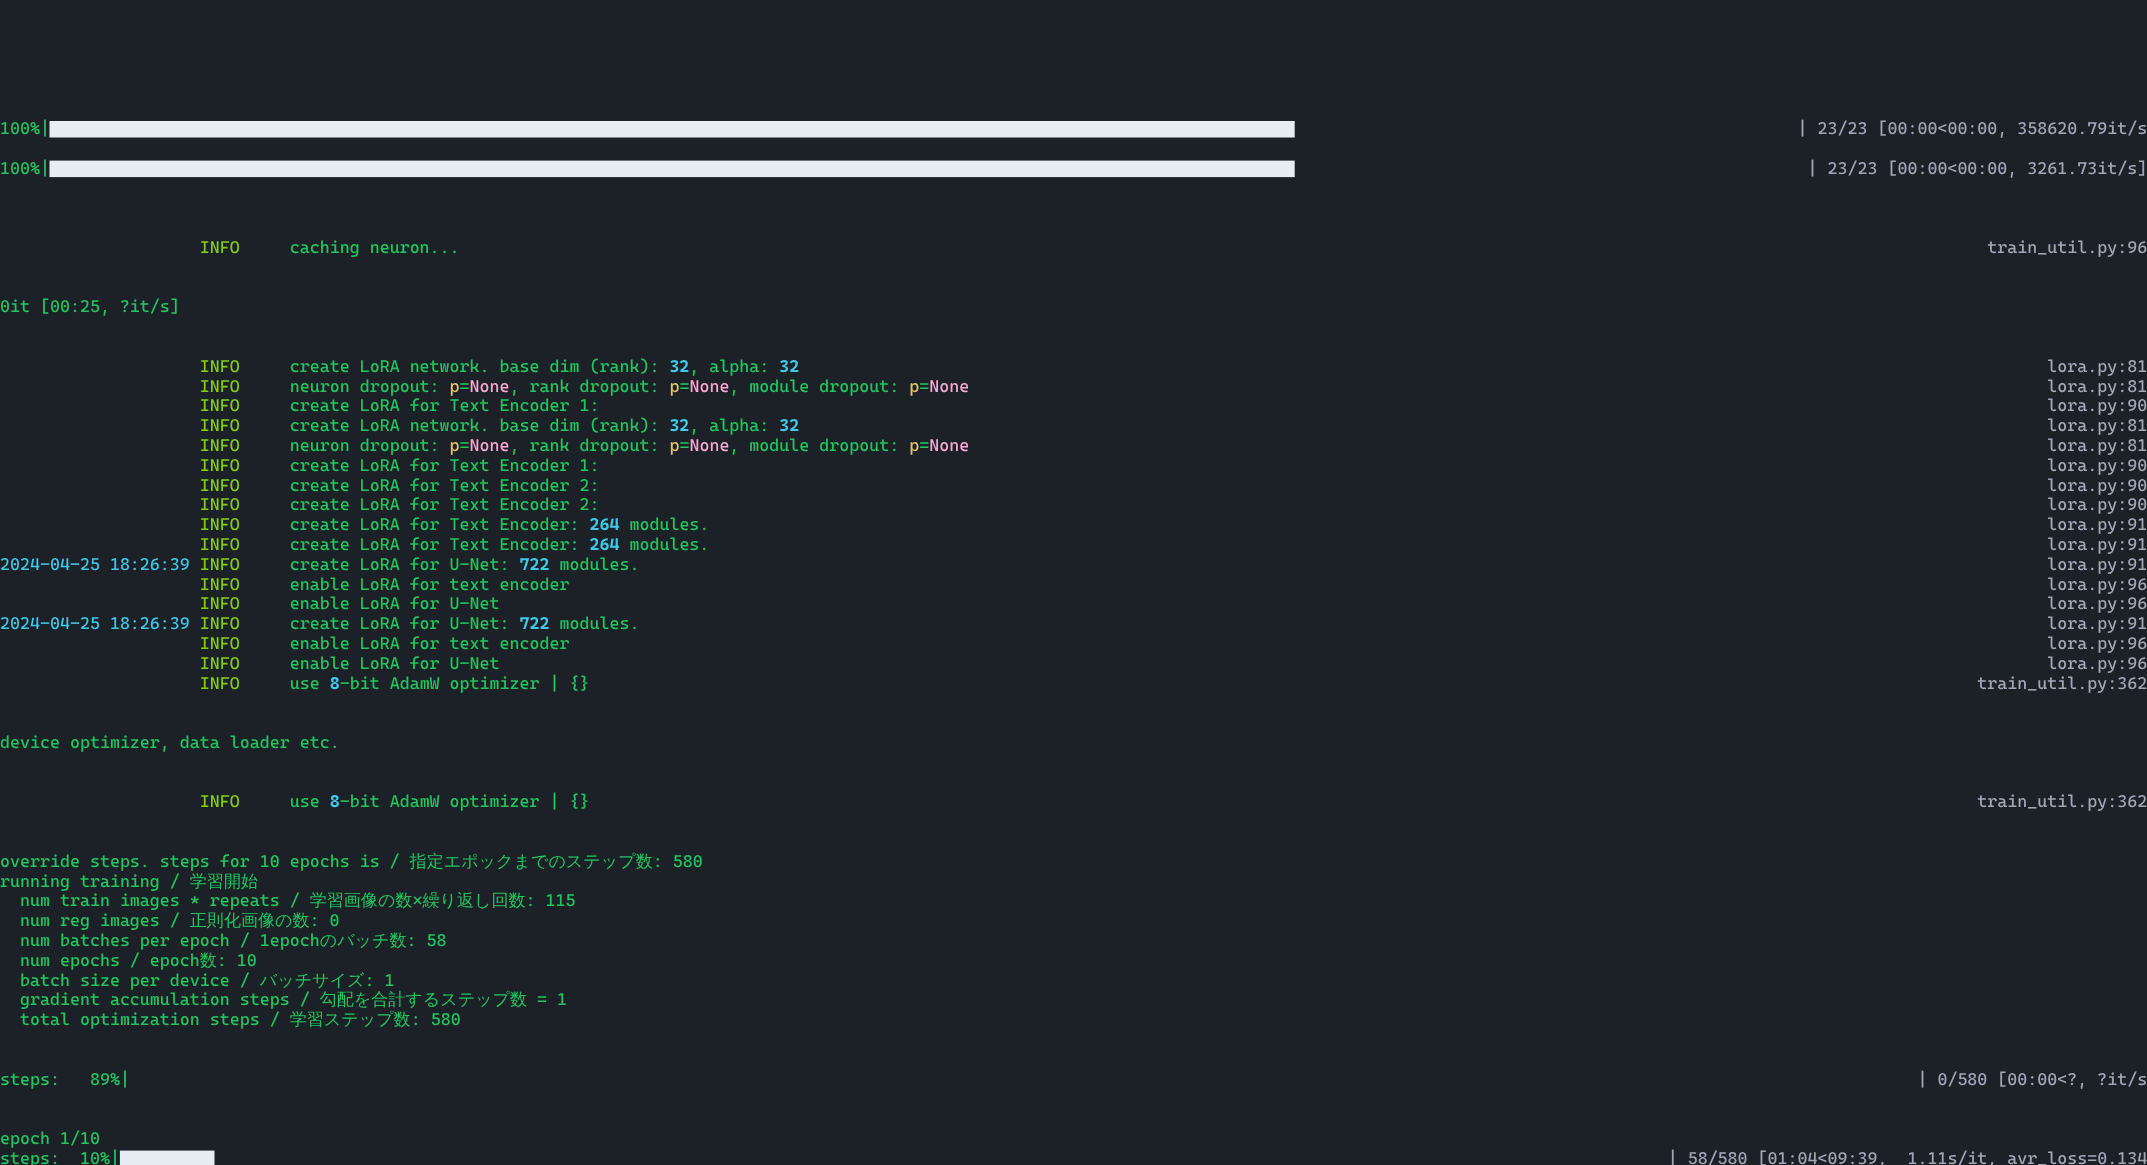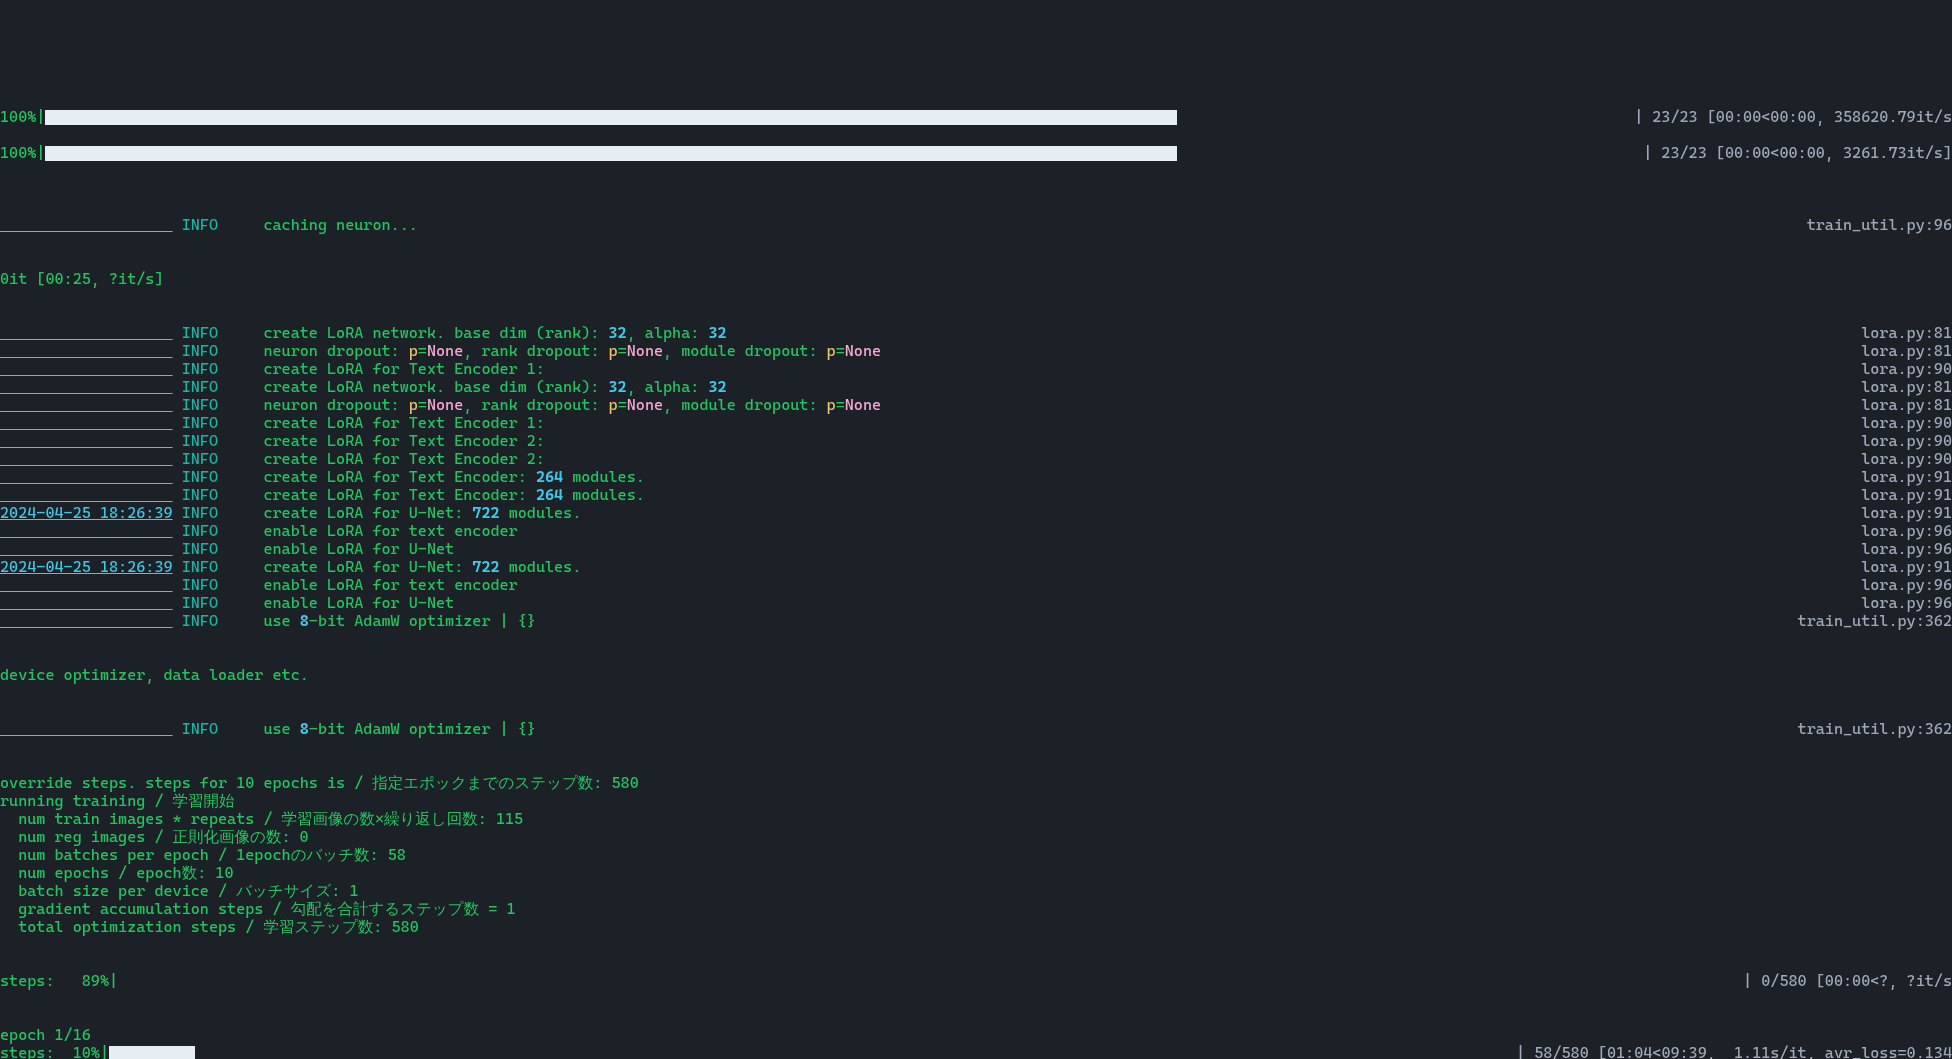--- a/index.html
+++ b/index.html
@@ -21,22 +21,22 @@
   }
   .left {
     flex: 1 1 auto;
     overflow: hidden;
   }
   .right {
     flex: 0 0 auto;
     text-align: right;
     color: #a0a8b7;
   }
-  .ts   { color: #3fc8e7; text-decoration: underline; }
-  .info { color: #14b8a6; }
+  .ts   { color: #3fc8e7; }
+  .info { color: #84cc16; }
   .msg  { color: #22c55e; }
   .num  { color: #3fc8e7; font-weight: bold; }
   .numy { color: #e8c56a; }
   .pink { color: #f9a8d4; }
   .bar-full {
     display: inline-block;
     background: #e6edf3;
     height: 15px;
     width: 1132px;
     vertical-align: text-bottom;
@@ -80,16 +80,16 @@
   <span class="right">train_util.py:362</span>
 </div>
 
 <div id="plain-host"><div class="line"><span class="left msg">override steps. steps for 10 epochs is / 指定エポックまでのステップ数: 580</span></div><div class="line"><span class="left msg">running training / 学習開始</span></div><div class="line"><span class="left msg">  num train images * repeats / 学習画像の数×繰り返し回数: 115</span></div><div class="line"><span class="left msg">  num reg images / 正則化画像の数: 0</span></div><div class="line"><span class="left msg">  num batches per epoch / 1epochのバッチ数: 58</span></div><div class="line"><span class="left msg">  num epochs / epoch数: 10</span></div><div class="line"><span class="left msg">  batch size per device / バッチサイズ: 1</span></div><div class="line"><span class="left msg">  gradient accumulation steps / 勾配を合計するステップ数 = 1</span></div><div class="line"><span class="left msg">  total optimization steps / 学習ステップ数: 580</span></div></div>
 
 <div class="line">
   <span class="left"><span class="msg">steps:   89%|</span></span>
   <span class="right">| 0/580 [00:00&lt;?, ?it/s</span>
 </div>
 
-<div id="prog-host"><div class="line"><span class="left msg">epoch 1/16</span></div><div class="line"><span class="left"><span class="msg">steps:  10%|</span><span class="bar-10"></span></span><span class="right">| 58/580 [01:04&lt;09:39,  1.11s/it, avr_loss=0.134</span></div></div>
+<div id="prog-host"><div class="line"><span class="left msg">epoch 1/10</span></div><div class="line"><span class="left"><span class="msg">steps:  10%|</span><span class="bar-10"></span></span><span class="right">| 58/580 [01:04&lt;09:39,  1.11s/it, avr_loss=0.134</span></div></div>
 
 
 
 
 </body></html>

